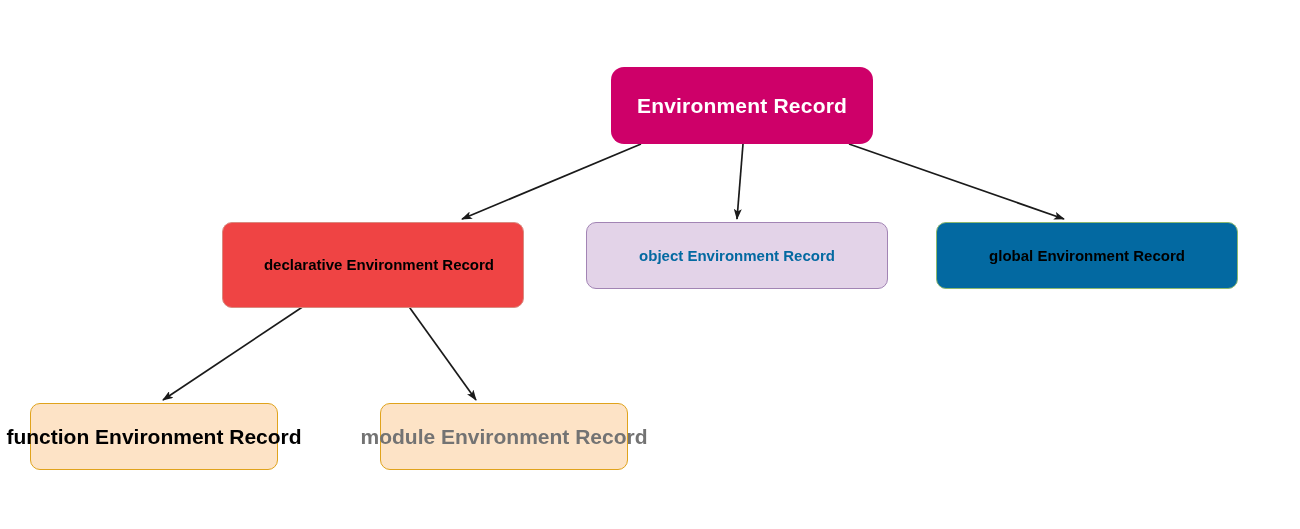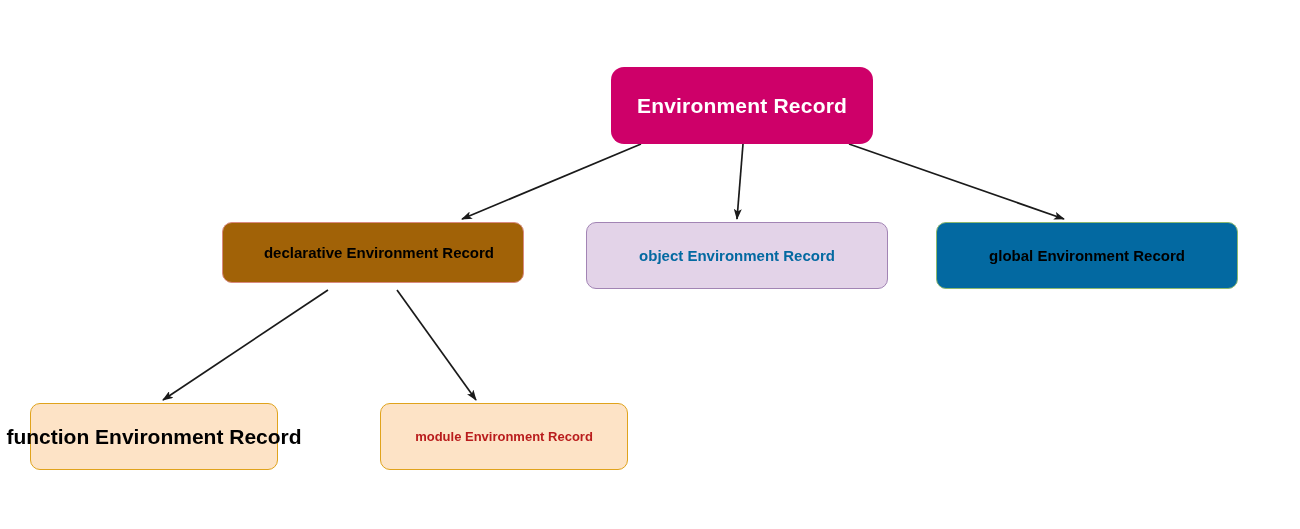--- a/index.html
+++ b/index.html
@@ -49,22 +49,22 @@
     border-radius: 13px;
     color: #ffffff;
     font-size: 21px;
     font-weight: bold;
     letter-spacing: 0.2px;
   }
   .node-declarative {
     left: 222px;
     top: 222px;
     width: 302px;
-    height: 61px;
-    background: #a16207;
+    height: 86px;
+    background: #ef4444;
     border: 1.6px solid #D98A80;
     border-radius: 10px;
     color: #000000;
     font-size: 15px;
     font-weight: bold;
     padding-left: 12px;
   }
   .node-object {
     left: 586px;
     top: 222px;
@@ -103,22 +103,22 @@
     font-weight: bold;
   }
   .node-module {
     left: 380px;
     top: 403px;
     width: 248px;
     height: 67px;
     background: #FDE3C6;
     border: 1.8px solid #E0A31C;
     border-radius: 10px;
-    color: #b91c1c;
-    font-size: 13px;
+    color: #737373;
+    font-size: 21px;
     font-weight: bold;
   }
 </style>
 </head>
 <body>
 
 <div id="diagram-canvas">
 
   <svg id="edge-layer" viewBox="0 0 1300 529" width="1300" height="529" xmlns="http://www.w3.org/2000/svg">
     <defs>

